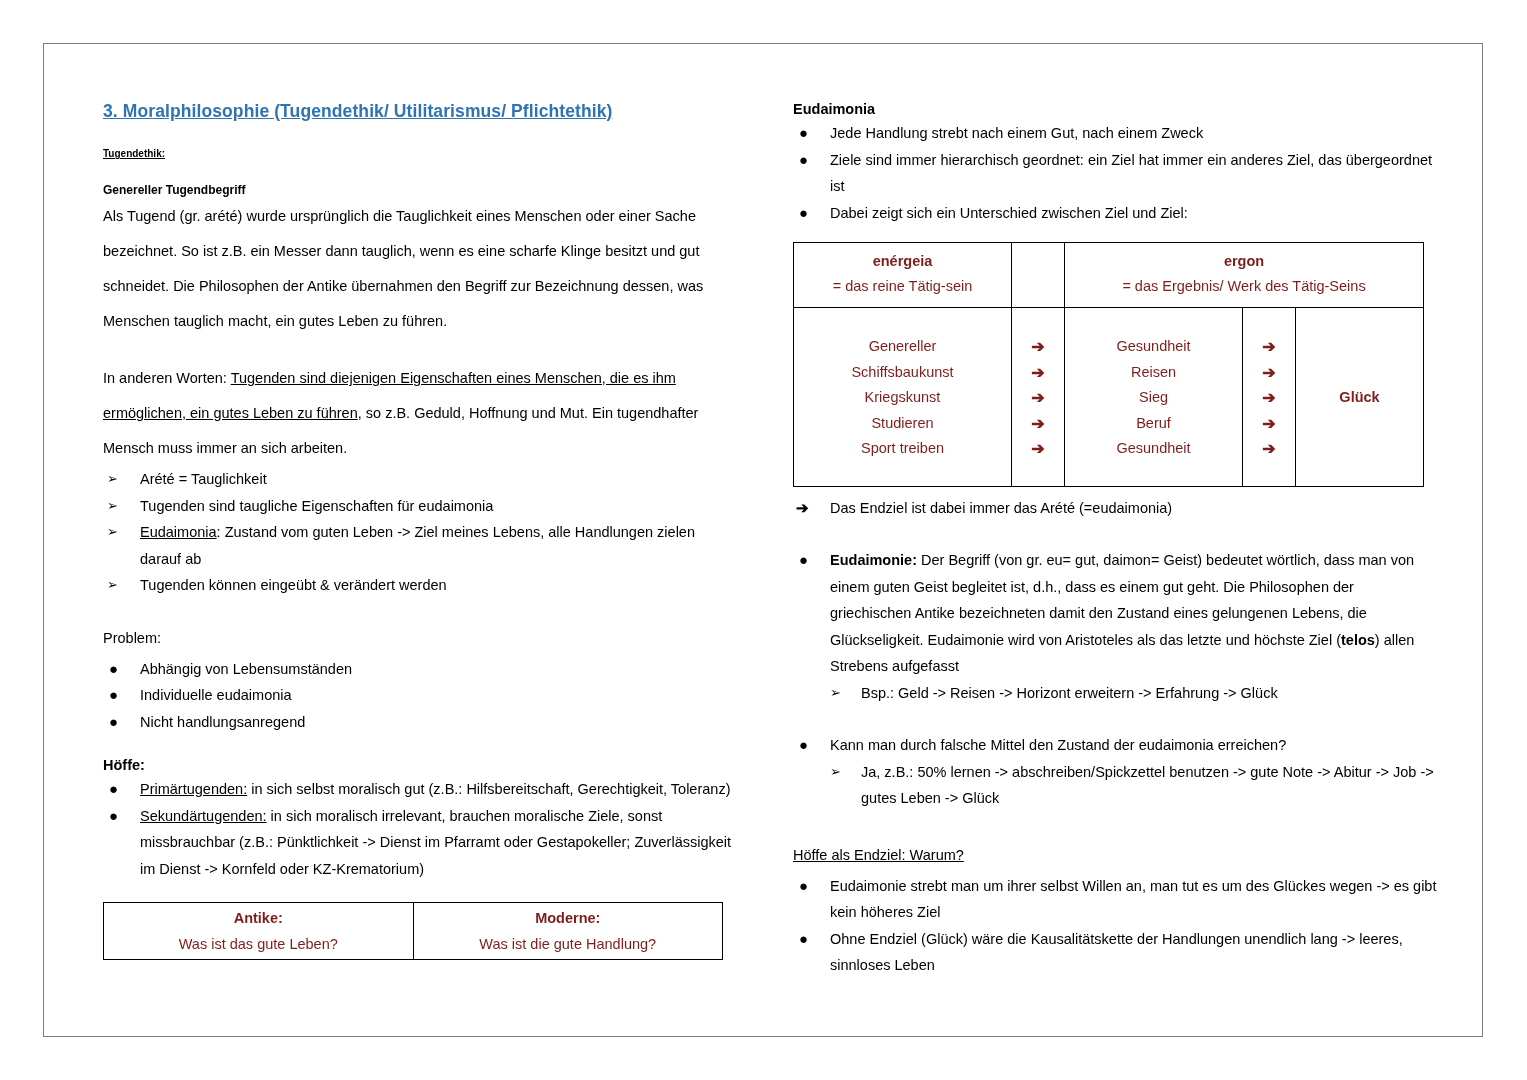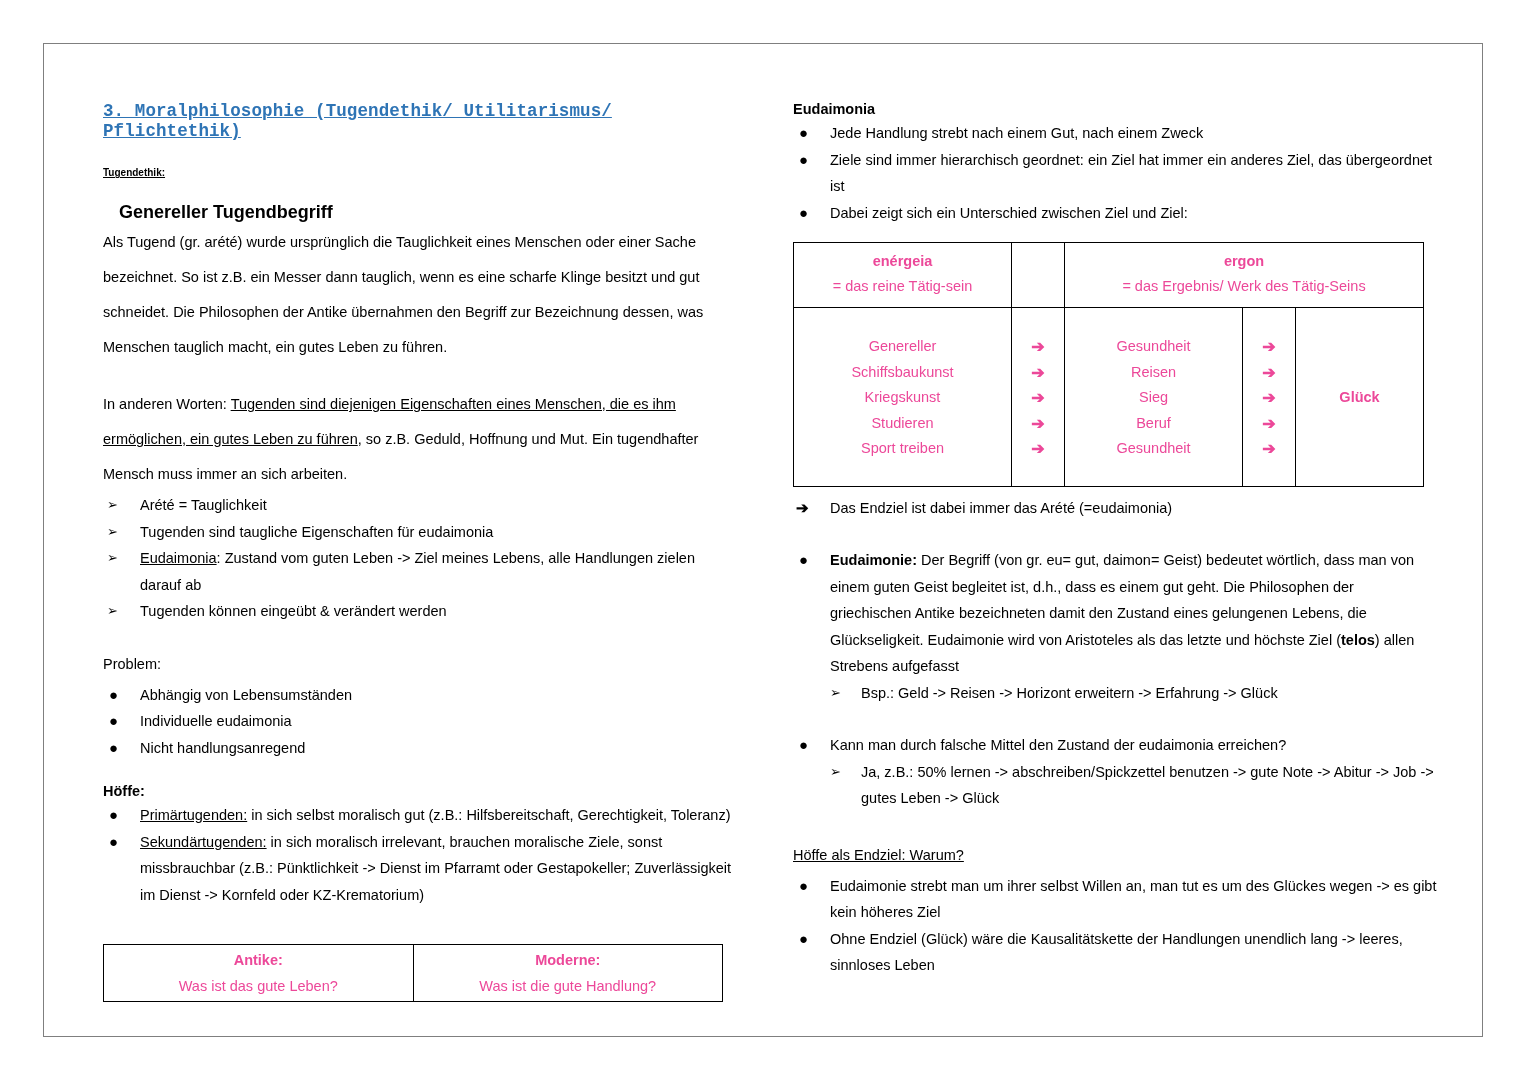--- a/index.html
+++ b/index.html
@@ -45,34 +45,33 @@
   }
 
   
   .h-blue {
     color: #2e74b5;
     font-size: 17.5px;
     font-weight: bold;
     text-decoration: underline;
     margin: 0 0 26px 0;
     letter-spacing: 0.1px;
-    font-family: Liberation Mono, monospace;
   }
   .h-bold-ul {
     font-size: 10px;
     font-weight: bold;
     color: #000;
     text-decoration: underline;
     margin: 0 0 24px 0;
   }
   .h-bold {
-    font-size: 18px;
-    font-weight: bold;
-    color: #000;
-    margin: 0 0 2px 16px;
+    font-size: 12px;
+    font-weight: bold;
+    color: #000;
+    margin: 0 0 2px 0;
   }
   .h-bold-tight {
     font-size: 14.5px;
     font-weight: bold;
     color: #000;
     margin: 0 0 3px 0;
   }
   p.para {
     font-size: 14.5px;
     line-height: 35px;
@@ -126,33 +125,33 @@
   }
   ul.lst.sub > li {
     padding-left: 35px;
   }
 
   
   table.tbl {
     border-collapse: collapse;
     table-layout: fixed;
     font-size: 14.5px;
-    color: #ec4899;
+    color: #7f1d1d;
   }
   table.tbl td {
     border: 1.5px solid #000;
     padding: 0;
     vertical-align: middle;
     text-align: center;
   }
 
   
   .tbl-antike {
     width: 620px;
-    margin-top: 36px;
+    margin-top: 20px;
   }
   .tbl-antike td {
     height: 56px;
     padding: 5px 4px;
   }
   .tbl-antike .cellhead {
     font-weight: bold;
     display: block;
     line-height: 26px;
   }

